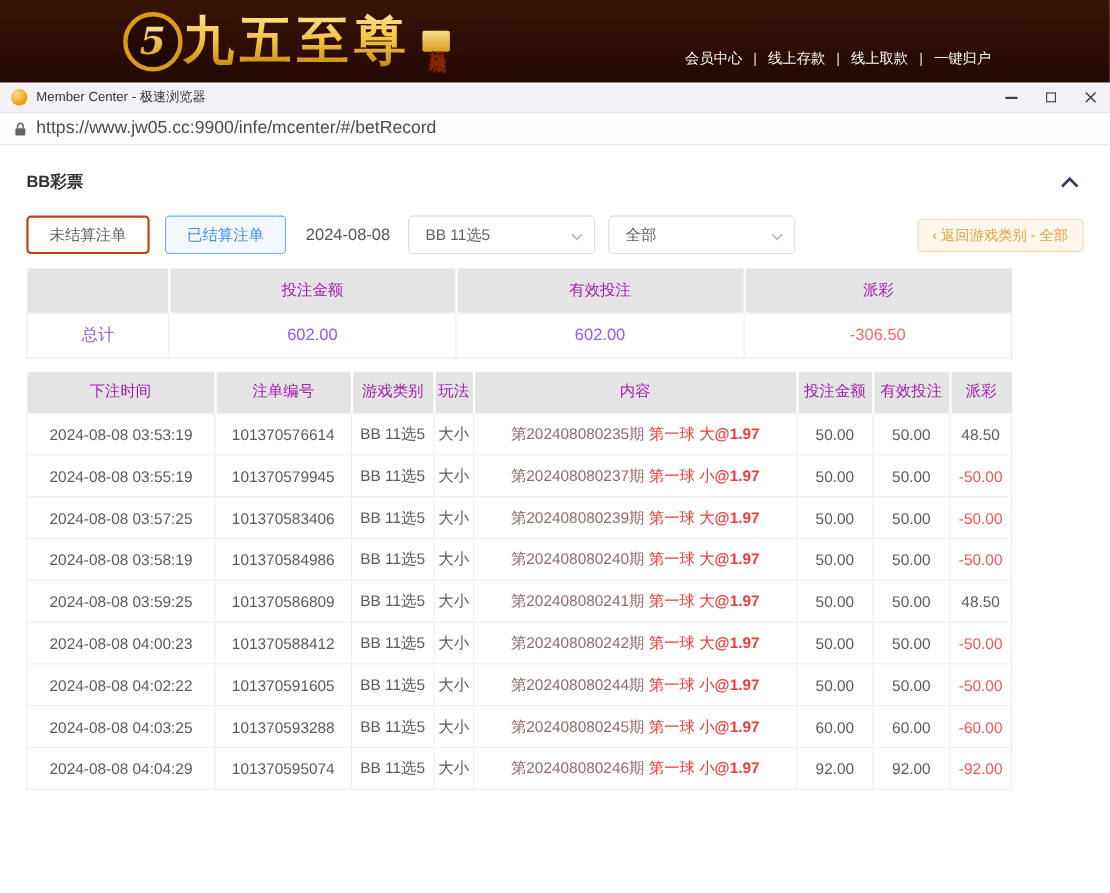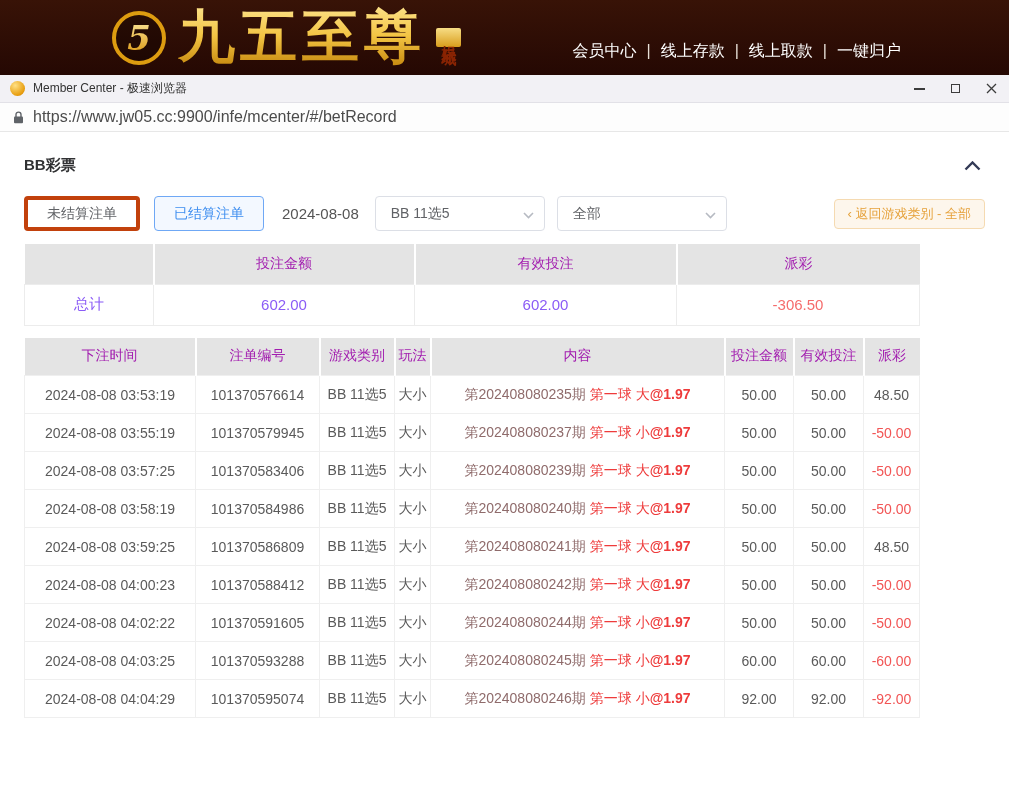--- a/index.html
+++ b/index.html
@@ -4,23 +4,23 @@
 <style>
   *{box-sizing:border-box;margin:0;padding:0;}
   html,body{width:1009px;height:812px;overflow:hidden;}
   body{font-family:"Liberation Sans","DejaVu Sans",sans-serif;background:#fff;}
 
   
   .banner{height:75px;background:linear-gradient(180deg,#381307,#250803);position:relative;display:flex;align-items:center;}
   .logo{display:flex;align-items:center;margin-left:112px;}
   .logo-badge{width:54px;height:54px;border-radius:50%;border:4px solid #dd9c10;display:flex;align-items:center;justify-content:center;background:rgba(0,0,0,.25);}
   .logo-badge span{font-size:34px;font-weight:bold;font-style:italic;font-family:"DejaVu Serif","Liberation Serif",serif;background:linear-gradient(#ffeaa1,#d89208);-webkit-background-clip:text;background-clip:text;color:transparent;}
-  .logo-text{margin-left:12px;font-size:57px;font-weight:bold;letter-spacing:5px;font-family:Liberation Mono, monospace;background:linear-gradient(180deg,#fce28a 8%,#f3c443 48%,#bf7f06 95%);-webkit-background-clip:text;background-clip:text;color:transparent;}
+  .logo-text{font-size:47px;font-weight:bold;letter-spacing:5px;font-family:Liberation Mono, monospace;background:linear-gradient(180deg,#fce28a 8%,#f3c443 48%,#bf7f06 95%);-webkit-background-clip:text;background-clip:text;color:transparent;}
   .logo-sub{margin-left:10px;writing-mode:vertical-rl;text-orientation:upright;background:linear-gradient(#f7dd85,#d89d1c);color:#8a2403;font-size:15px;font-weight:bold;padding:5px 3px;letter-spacing:3px;border-radius:2px;}
-  .top-nav{position:absolute;right:108px;bottom:13px;font-size:16px;color:#fff;display:flex;align-items:center;}
+  .top-nav{position:absolute;right:108px;bottom:13px;font-size:13px;color:#fff;display:flex;align-items:center;}
   .top-nav .item{cursor:pointer;}
   .top-nav .item:not(:last-child)::after{content:"|";margin:0 10px;color:#e8e0d8;font-weight:normal;}
 
   
   .titlebar{height:28px;background:#f2f1f5;border-bottom:1px solid #e2e1e7;display:flex;align-items:center;padding-left:10px;font-size:12px;color:#333;}
   .favicon{width:15px;height:15px;border-radius:50%;background:radial-gradient(circle at 35% 30%,#ffe084,#e79c0c 70%,#b26c05);margin-right:8px;flex:none;}
   .win-controls{margin-left:auto;display:flex;height:100%;}
   .win-btn{width:36px;height:100%;display:flex;align-items:center;justify-content:center;cursor:pointer;}
   .ico-min{display:block;width:11px;height:2px;background:#3c3c3c;}
   .ico-max{display:block;width:9px;height:9px;border:1px solid #3c3c3c;}
@@ -30,21 +30,21 @@
   .addressbar .lock{margin-right:9px;display:flex;}
 
   
   .content{padding:24px 24px 0;}
   .panel-head{display:flex;justify-content:space-between;align-items:center;}
   .panel-title{font-size:15px;font-weight:bold;color:#303133;}
   .collapse-btn{cursor:pointer;display:flex;align-items:center;padding:4px;}
 
   .filters{display:flex;align-items:center;margin:21px 0 13px;}
   .btn{height:35px;padding:0 19px;border-radius:4px;font-size:14px;display:inline-flex;align-items:center;cursor:pointer;background:#fff;}
-  .btn-unsettled{border:4px solid #c2410c;color:#606266;}
+  .btn-unsettled{border:2px solid #c2410c;color:#606266;}
   .btn-settled{border:1px solid #6fa8f5;background:#f3f8ff;color:#3e8ef0;margin-left:14px;}
   .date-display{margin:0 16px 0 18px;font-size:15px;color:#555;cursor:pointer;}
   .select{width:170px;height:35px;border:1px solid #dcdfe6;border-radius:4px;background:#fff;display:flex;align-items:center;padding:0 28px 0 15px;font-size:14px;color:#606266;position:relative;margin-right:12px;cursor:pointer;}
   .select .caret{position:absolute;right:10px;top:15px;display:flex;}
   .back-btn{margin-left:auto;height:30px;padding:0 13px;background:#fdf6ec;border:1px solid #f5dab1;border-radius:4px;color:#e6a23c;font-size:13px;display:inline-flex;align-items:center;cursor:pointer;}
 
   
   table{width:895px;border-collapse:collapse;table-layout:fixed;}
   th{background:#e4e4e4;font-size:14px;color:#a21caf;font-weight:400;}
   th:not(:last-child){border-right:2px solid #fff;}

